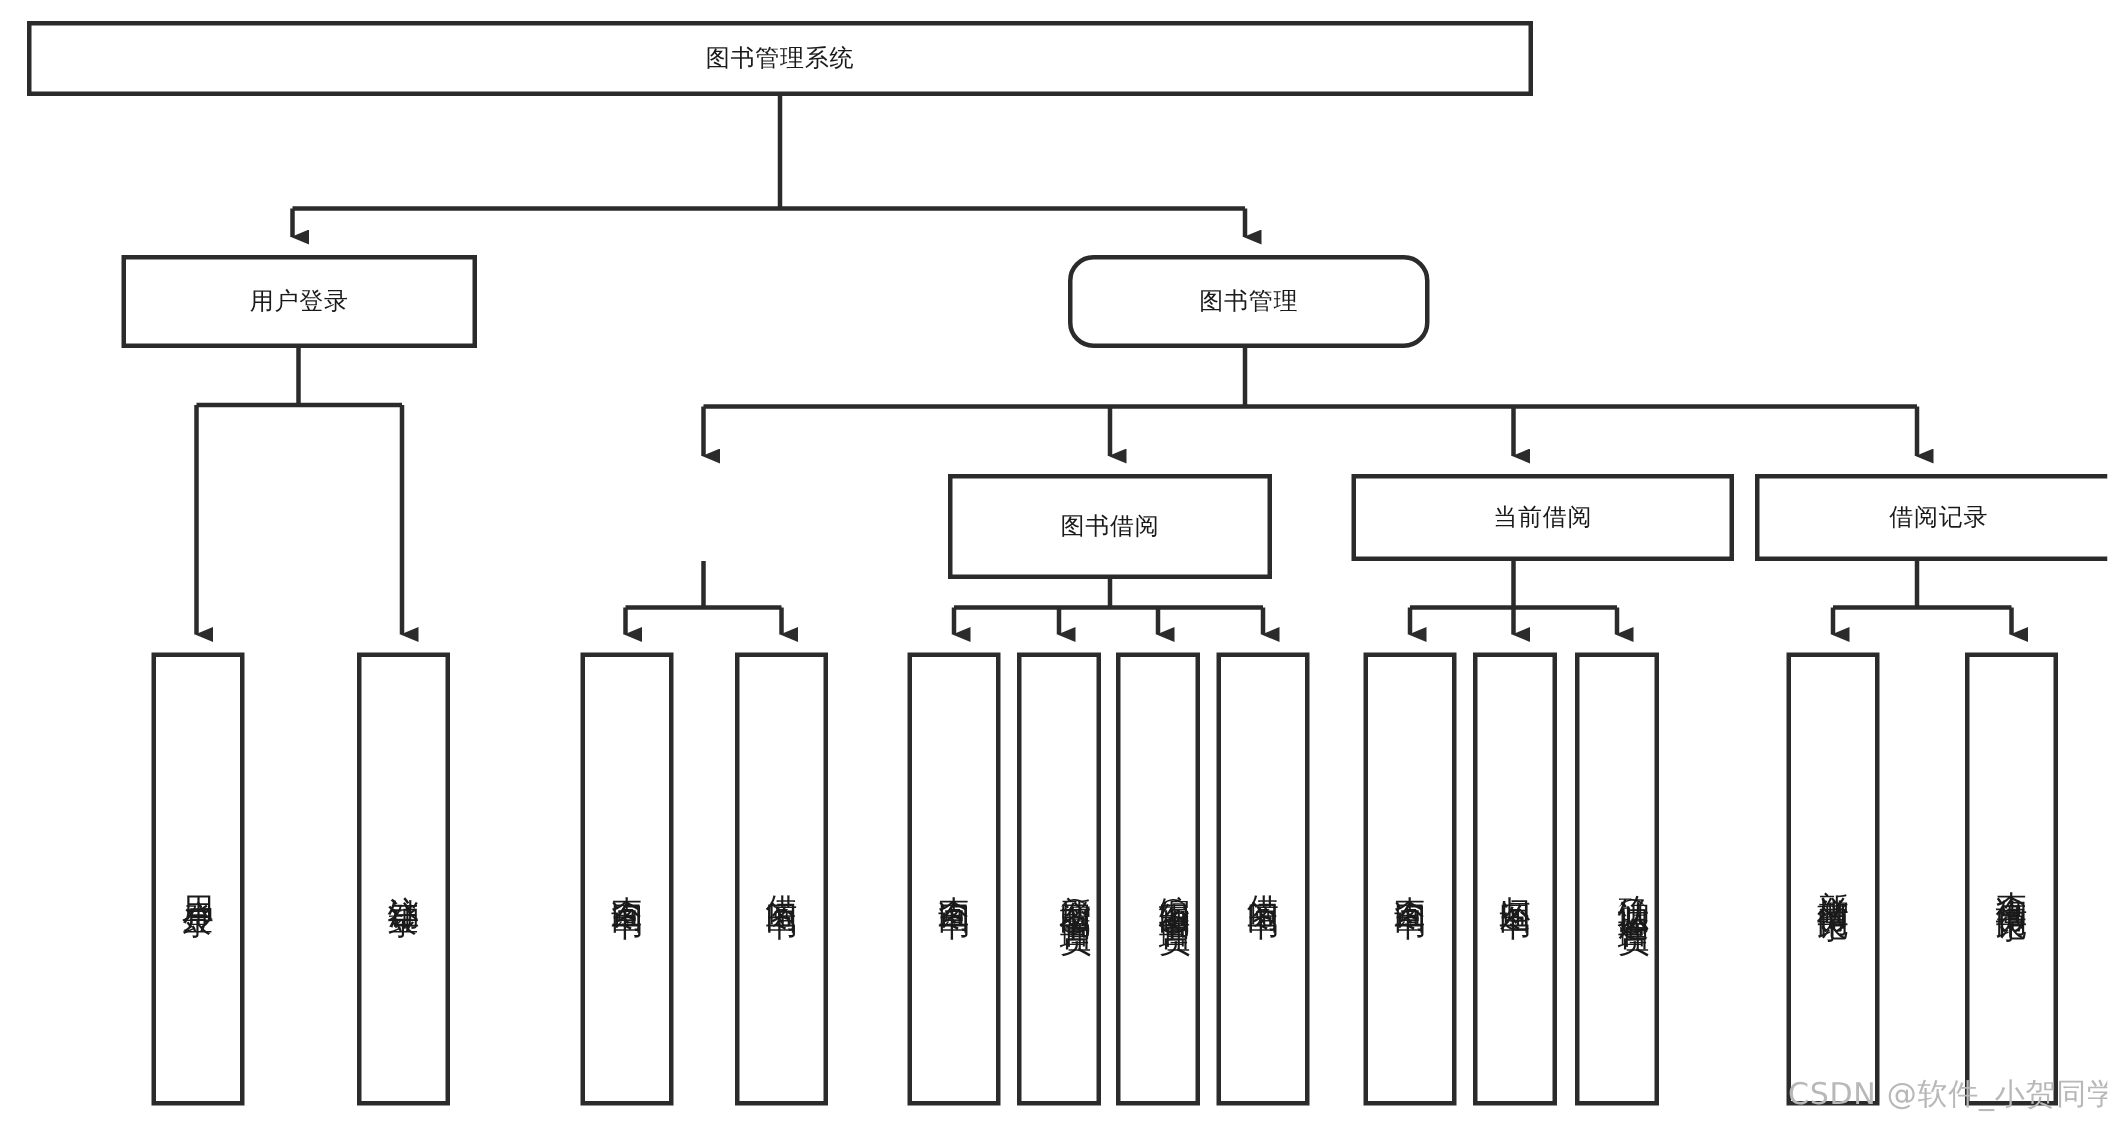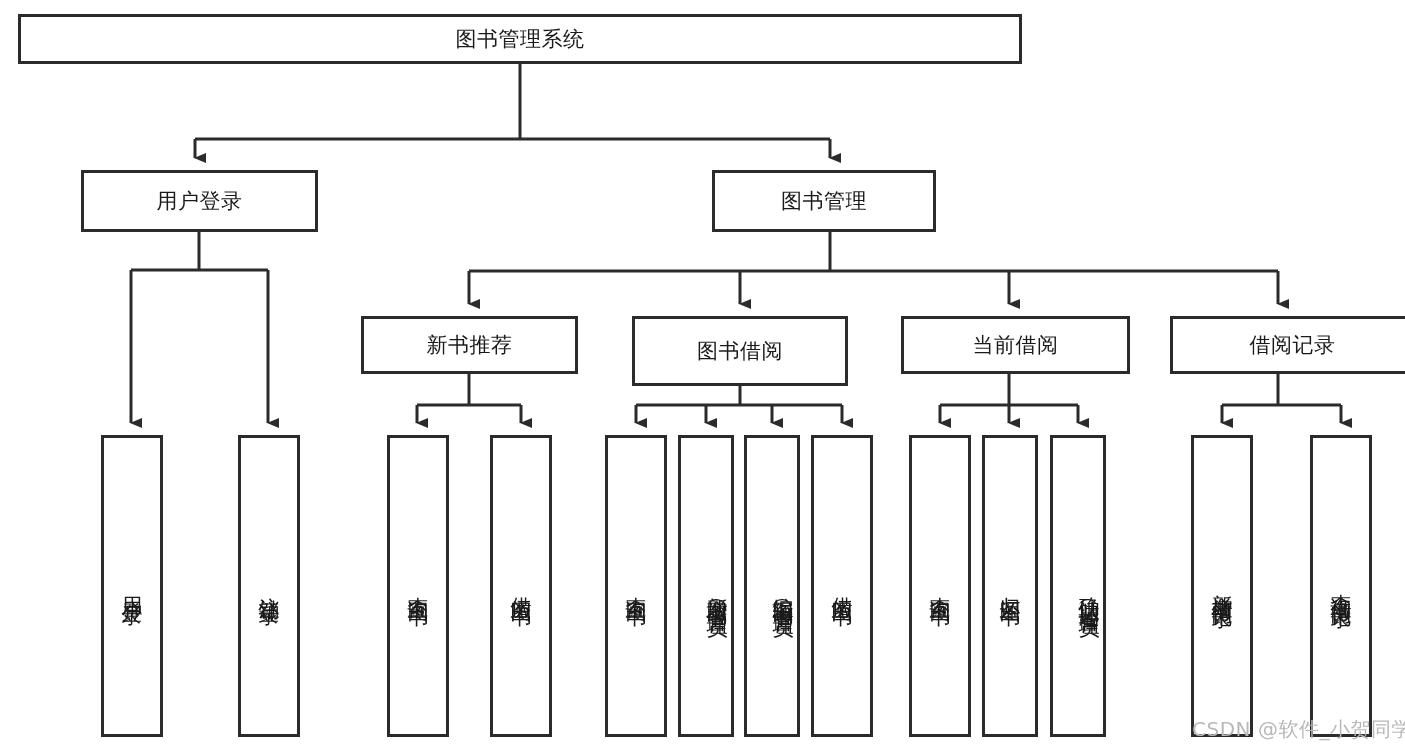--- a/index.html
+++ b/index.html
@@ -32,21 +32,21 @@
     border: 3px solid #2b2b2b;
     background: #ffffff;
     display: flex;
     align-items: center;
     justify-content: center;
     color: #1a1a1a;
     z-index: 2;
   }
   .node.h {
     
-    font-size: 21px;
+    font-size: 16px;
     letter-spacing: 0.5px;
   }
   .node.v {
     
     writing-mode: vertical-rl;
     text-orientation: upright;
     font-size: 21px;
     letter-spacing: 3px;
     align-items: flex-start;
     justify-content: center;
@@ -122,31 +122,28 @@
     <path d="M1341,405 L1341,423" stroke="#2b2b2b" stroke-width="3" fill="none" marker-end="url(#ah)"></path>
   </svg>
 
   <div class="node h" style="left:18px; top:14px; width:1004px; height:50px;">
     <span class="node-label">图书管理系统</span>
   </div>
 
   <div class="node h" style="left:81px; top:170px; width:237px; height:62px;">
     <span class="node-label">用户登录</span>
   </div>
-  <div class="node h" style="left:712px; top:170px; width:224px; height:62px;">
+  <div class="node h" style="left:712px; top:170px; width:241px; height:62px;border-radius:17px;">
     <span class="node-label">图书管理</span>
   </div>
 
-  <div class="node h" style="left:361px; top:316px; width:217px; height:58px;">
-    <span class="node-label">新书推荐</span>
-  </div>
   <div class="node h" style="left:632px; top:316px; width:216px; height:70px;">
     <span class="node-label">图书借阅</span>
   </div>
-  <div class="node h" style="left:901px; top:316px; width:229px; height:58px;">
+  <div class="node h" style="left:901px; top:316px; width:255px; height:58px;">
     <span class="node-label">当前借阅</span>
   </div>
   <div class="node h" style="left:1170px; top:316px; width:245px; height:58px;">
     <span class="node-label">借阅记录</span>
   </div>
 
   <div class="node v mid" style="left:101px; top:435px; width:62px; height:302px;">
     <span class="node-label">用户登录</span>
   </div>
   <div class="node v mid" style="left:238px; top:435px; width:62px; height:302px;">

